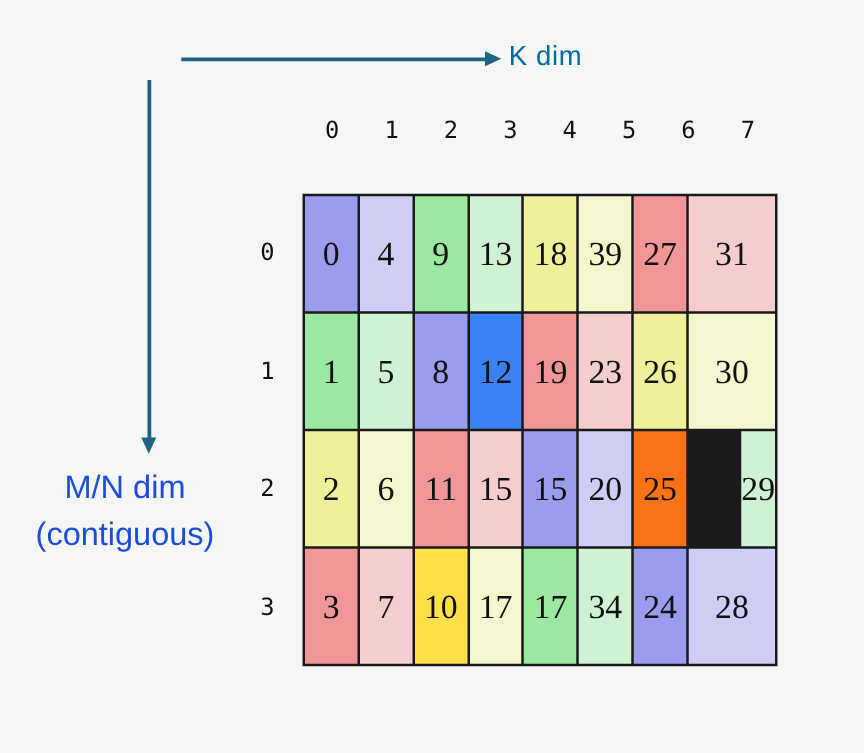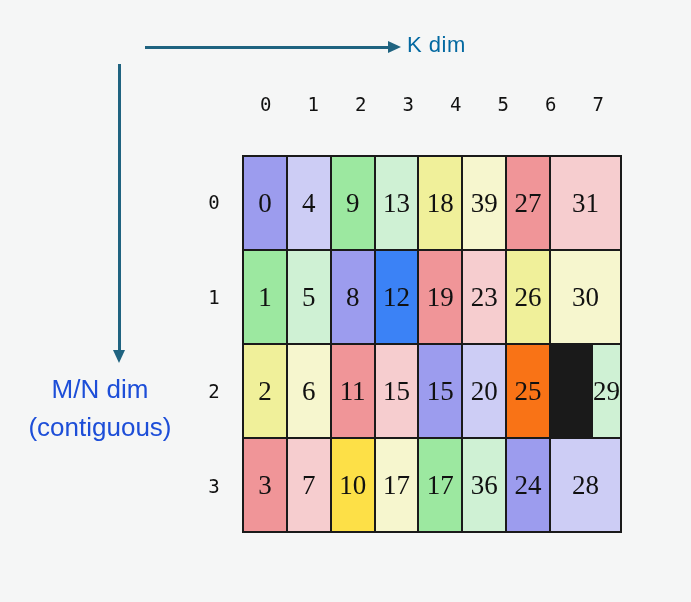--- a/index.html
+++ b/index.html
@@ -130,16 +130,16 @@
     <div class="cell" style="background: rgb(246, 205, 207);">15</div>
     <div class="cell" style="background: rgb(156, 156, 238);">15</div>
     <div class="cell" style="background: rgb(205, 205, 245);">20</div>
     <div class="cell" style="background: #f97316; text-align: right;">25</div>
     <div class="cell" style="background: rgb(207, 241, 212); margin-left: 42px;">29</div>
     <div class="cell" style="background: rgb(240, 149, 152);">3</div>
     <div class="cell" style="background: rgb(246, 205, 207);">7</div>
     <div class="cell" style="background: #fde047;">10</div>
     <div class="cell" style="background: rgb(246, 246, 206);">17</div>
     <div class="cell" style="background: rgb(156, 232, 160);">17</div>
-    <div class="cell" style="background: rgb(207, 241, 212);">36</div>
+    <div class="cell" style="background: rgb(207, 241, 212);">34</div>
     <div class="cell" style="background: rgb(156, 156, 238);">24</div>
     <div class="cell" style="background: rgb(205, 205, 245); text-align: center;">28</div>
   </div>
 
 </body></html>

